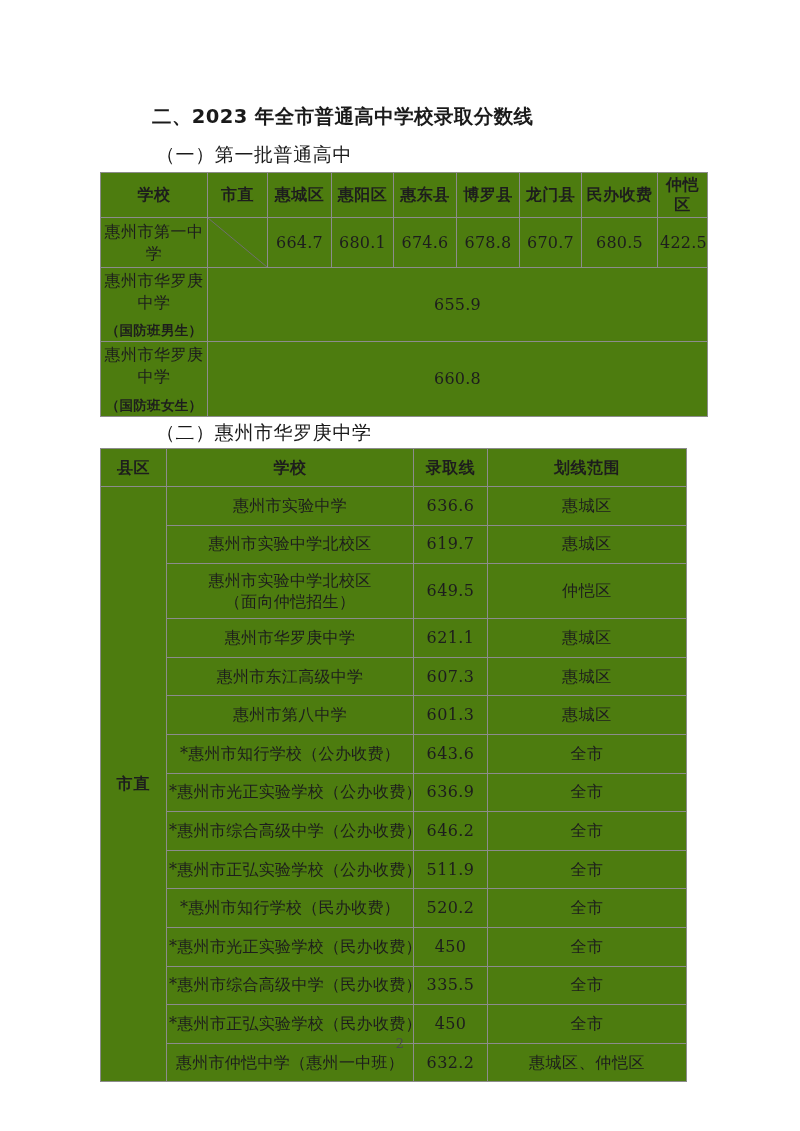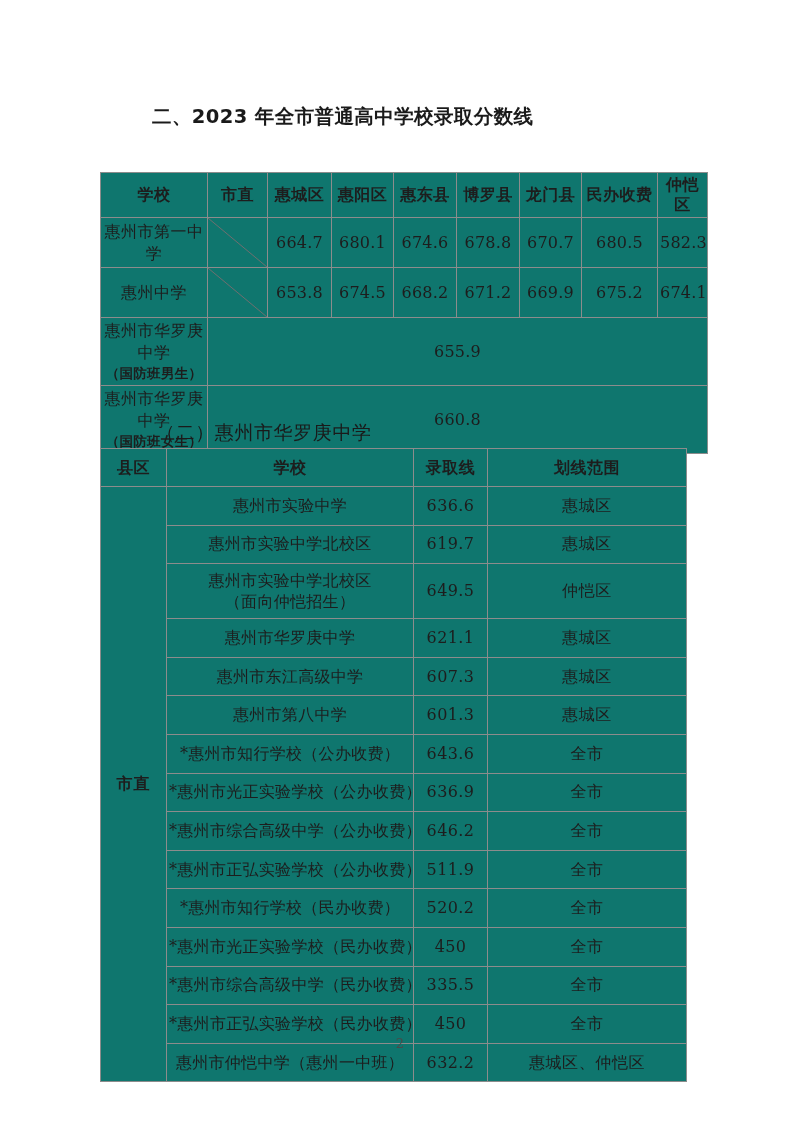--- a/index.html
+++ b/index.html
@@ -53,21 +53,21 @@
     white-space: nowrap;
     font-family: "DejaVu Serif", "Liberation Serif", serif;
   }
 
   
   table.doc {
     position: absolute;
     border-collapse: collapse;
     table-layout: fixed;
     font-family: "DejaVu Serif", "Liberation Serif", serif;
-    background: #0f766e;
+    background: #4d7c0f;
   }
   table.doc td, table.doc th {
     border: 1px solid #8c8c8c;
     text-align: center;
     vertical-align: middle;
     padding: 2px 2px;
     font-weight: normal;
     line-height: 1.25;
     color: #1d1d1d;
   }
@@ -114,21 +114,21 @@
     top: 0;
     width: 100%;
     height: 100%;
     display: block;
   }
   .note-bold {
     display: block;
     font-weight: bold;
     font-size: 13.5px;
     letter-spacing: 0.3px;
-    margin-top: 1px;
+    margin-top: 8px;
   }
 
   
   #table2 {
     left: 100px;
     top: 448px;
     width: 586px;
   }
   #table2 th {
     height: 33px;
@@ -173,20 +173,21 @@
     font-family: "DejaVu Serif", "Liberation Serif", serif;
   }
 </style>
 </head>
 <body>
 
 <div class="page">
 
   <div class="h-section">二、2023 年全市普通高中学校录取分数线</div>
 
+  <div class="h-sub-1">（一）第一批普通高中</div>
 
   <table class="doc" id="table1">
     <colgroup>
       <col style="width:107px">
       <col style="width:60px">
       <col style="width:64px">
       <col style="width:62px">
       <col style="width:63px">
       <col style="width:63px">
       <col style="width:62px">
@@ -214,38 +215,23 @@
           <svg viewBox="0 0 100 100" preserveAspectRatio="none">
             <line x1="0" y1="0" x2="100" y2="100" stroke="#6f6f6f" stroke-width="1" vector-effect="non-scaling-stroke"></line>
           </svg>
         </td>
         <td class="num">664.7</td>
         <td class="num">680.1</td>
         <td class="num">674.6</td>
         <td class="num">678.8</td>
         <td class="num">670.7</td>
         <td class="num">680.5</td>
-        <td class="num">582.3</td>
-      </tr>
-
-      <tr>
-        <td class="school">惠州中学</td>
-        <td class="slash">
-          <svg viewBox="0 0 100 100" preserveAspectRatio="none">
-            <line x1="0" y1="0" x2="100" y2="100" stroke="#6f6f6f" stroke-width="1" vector-effect="non-scaling-stroke"></line>
-          </svg>
-        </td>
-        <td class="num">653.8</td>
-        <td class="num">674.5</td>
-        <td class="num">668.2</td>
-        <td class="num">671.2</td>
-        <td class="num">669.9</td>
-        <td class="num">675.2</td>
-        <td class="num">674.1</td>
-      </tr>
+        <td class="num">422.5</td>
+      </tr>
+
 
       <tr>
         <td class="school tall">
           <span>惠州市华罗庚中学</span>
           <span class="note-bold">（国防班男生）</span>
         </td>
         <td class="num tall" colspan="8">655.9</td>
       </tr>
 
       <tr>

